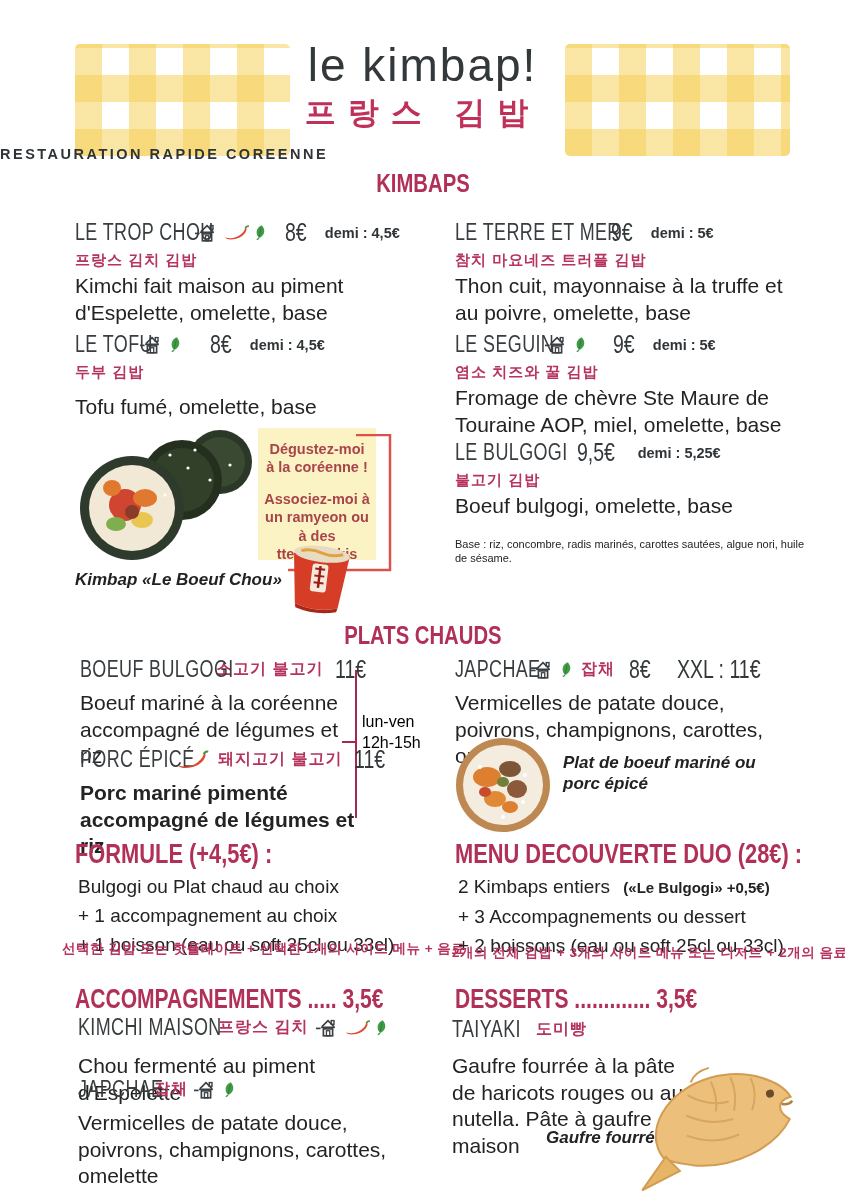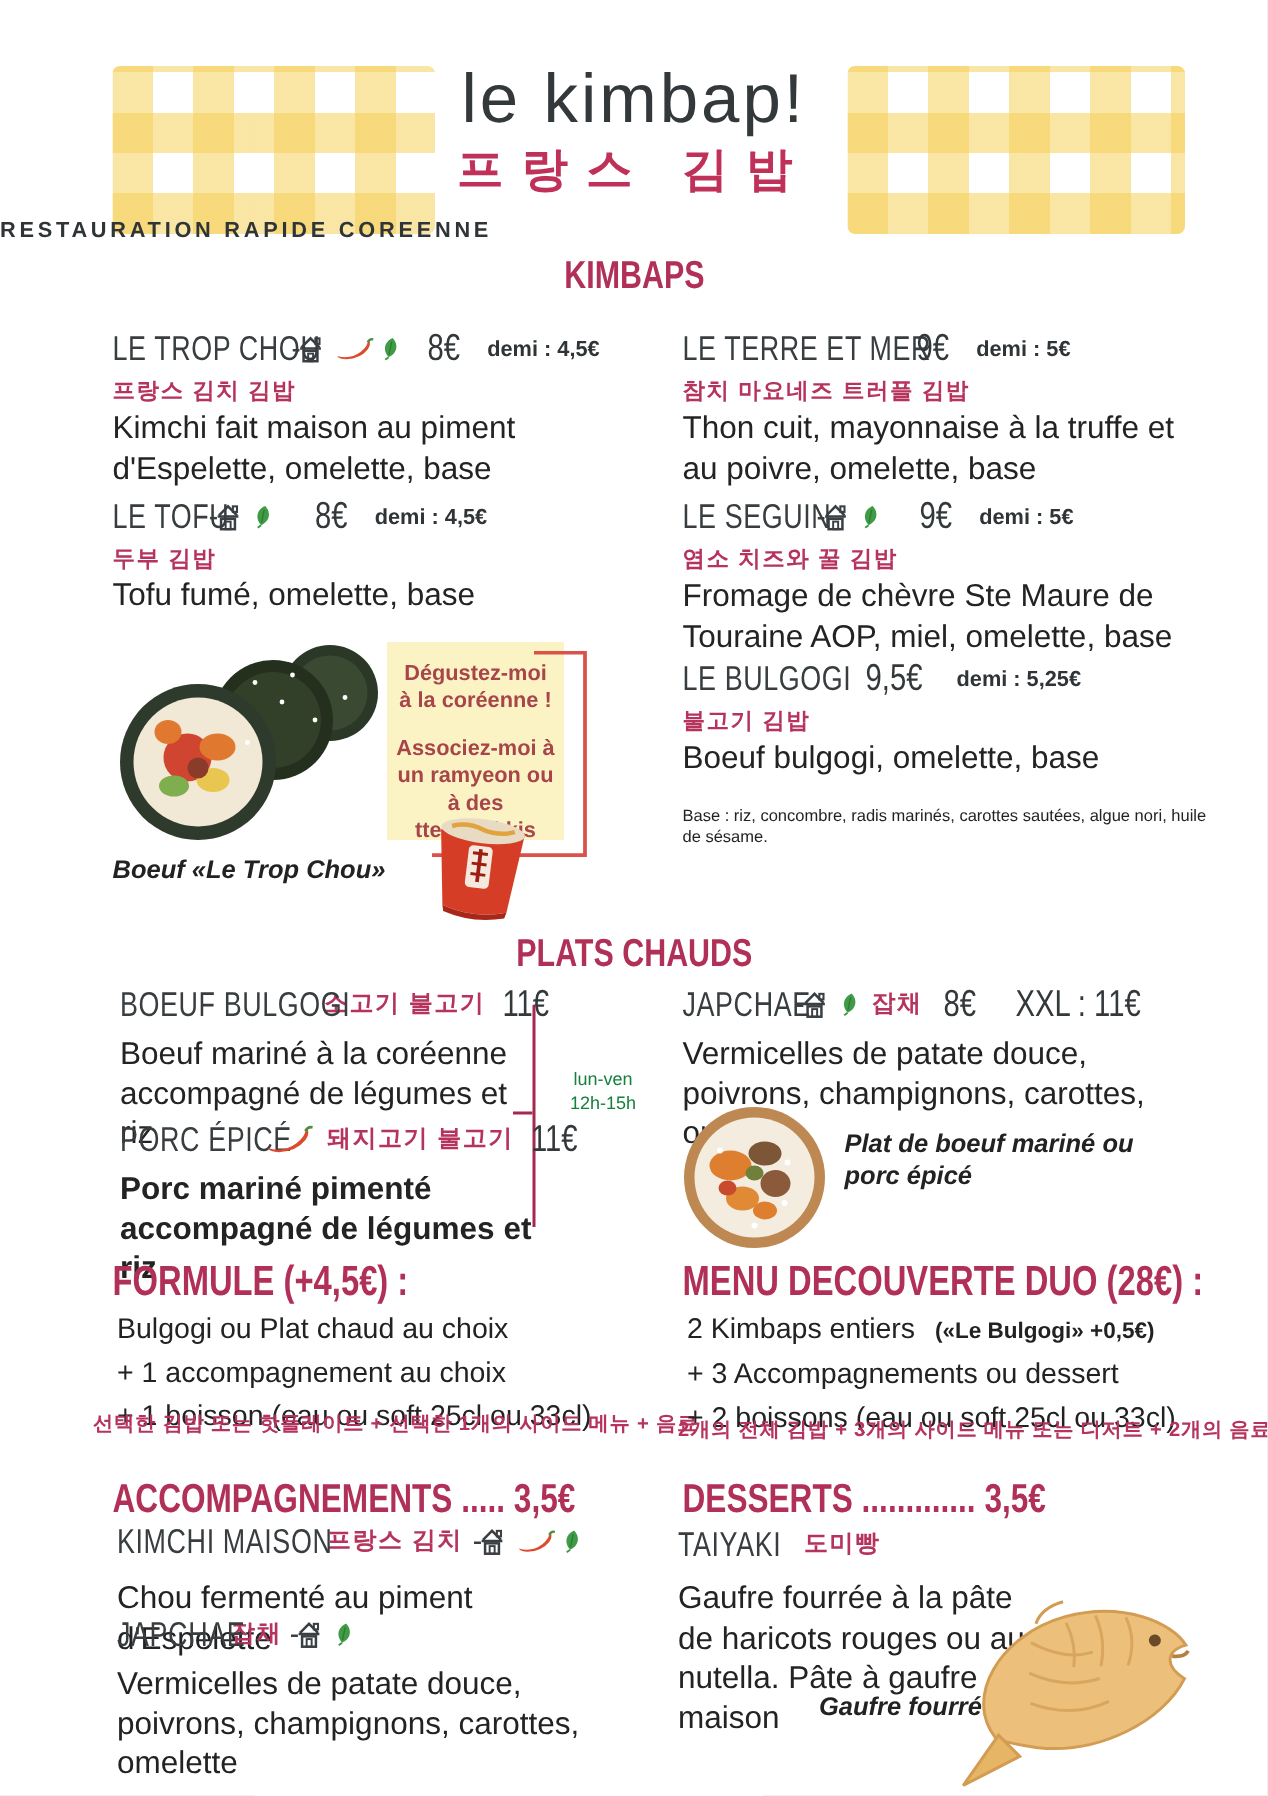--- a/index.html
+++ b/index.html
@@ -39,21 +39,21 @@
             text-align:center;color:#a8454a;font-size:14.5px;font-weight:700;line-height:1.25;}
   .note-box p{margin:0 0 14px 0;}
 
   .caption{font-style:italic;font-weight:700;font-size:17px;color:#222;}
   .caption-light{font-style:italic;font-weight:700;font-size:17px;color:#222;line-height:1.25;}
 
   .body-line{font-size:19px;color:#222;line-height:29px;}
   .korean-line{font-size:13.5px;font-weight:700;color:#b5335c;white-space:nowrap;letter-spacing:.5px;}
   .duo-note{font-size:15px;font-weight:600;color:#222;}
 
-  .schedule{font-size:12px;color:#15803d;text-align:center;line-height:1.3;}
+  .schedule{font-size:16px;color:#000000;line-height:1.3;}
   .vline{width:2px;background:#a5284e;}
   .vtick{height:2px;background:#a5284e;}
 </style>
 </head>
 <body>
 
 <div class="page">
 
   <div class="abs gingham" style="left:75px;top:44px;width:215px;height:112px;"></div>
   <div class="abs gingham" style="left:565px;top:44px;width:225px;height:112px;"></div>
@@ -126,21 +126,21 @@
           <svg width="14" height="17" viewBox="0 0 16 19" style="transform:rotate(14deg)">
             <path d="M8 1 C13.5 4.5 14.5 11.5 8.5 16 C2.5 12 2.5 5 8 1 Z" fill="#3f9b45"></path>
             <line x1="8.5" y1="16" x2="6.5" y2="18.5" stroke="#3f9b45" stroke-width="1.5"></line>
             <line x1="8" y1="4" x2="8.3" y2="14" stroke="#2f7a35" stroke-width="1"></line>
           </svg>
         </span>
       <span class="cond price" style="margin-left:26px;">8€</span>
       <span class="demi">demi : 4,5€</span>
     </div>
     <div class="korean-sub">두부 김밥</div>
-    <div class="desc" style="width:330px;margin-top:2px;">Tofu fumé, omelette, base</div>
+    <div class="desc" style="width:330px;margin-top:12px;">Tofu fumé, omelette, base</div>
   </div>
 
   <div class="abs" style="left:455px;top:330px;width:360px;">
     <div class="item-row">
       <span class="name-wrap" style="width:88px;"><span class="cond item-name">LE SEGUIN</span></span>
       <span class="icon">
           <svg width="24" height="19" viewBox="0 0 26 20">
             <line x1="0" y1="11" x2="5" y2="11" stroke="#3a3f44" stroke-width="1.8"></line>
             <rect x="16.5" y="2.5" width="3" height="4" fill="none" stroke="#3a3f44" stroke-width="1.5"></rect>
             <path d="M6.5 9 L13 2.5 L19.5 9" fill="none" stroke="#3a3f44" stroke-width="1.8"></path>
@@ -192,21 +192,21 @@
         <circle cx="62" cy="92" r="7" fill="#8a3b2a"></circle>
       </g>
       <circle cx="100" cy="35" r="1.6" fill="#fff"></circle>
         <circle cx="125" cy="30" r="1.6" fill="#fff"></circle>
       <circle cx="140" cy="60" r="1.6" fill="#fff"></circle>
         <circle cx="95" cy="75" r="1.6" fill="#fff"></circle>
       <circle cx="160" cy="45" r="1.6" fill="#fff"></circle>
         <circle cx="118" cy="48" r="1.6" fill="#fff"></circle>
     </svg>
   </div>
-  <div class="abs caption" style="left:75px;top:570px;">Boeuf «Le Trop Chou»</div>
+  <div class="abs caption" style="left:75px;top:570px;">Kimbap «Le Boeuf Chou»</div>
 
   <div class="abs" style="left:258px;top:428px;">
     <div class="note-box">
       <p>Dégustez-moi à la coréenne !</p>
       <p>Associez-moi à un ramyeon ou à des tteokbokkis</p>
     </div>
     <svg class="abs" style="left:28px;top:6px;" width="106" height="140" viewBox="0 0 106 140">
       <polyline points="70,1 104,1 104,136 2,136" fill="none" stroke="#d9534a" stroke-width="2.5"></polyline>
     </svg>
     <div class="abs" style="left:28px;top:112px;transform:rotate(7deg);">

